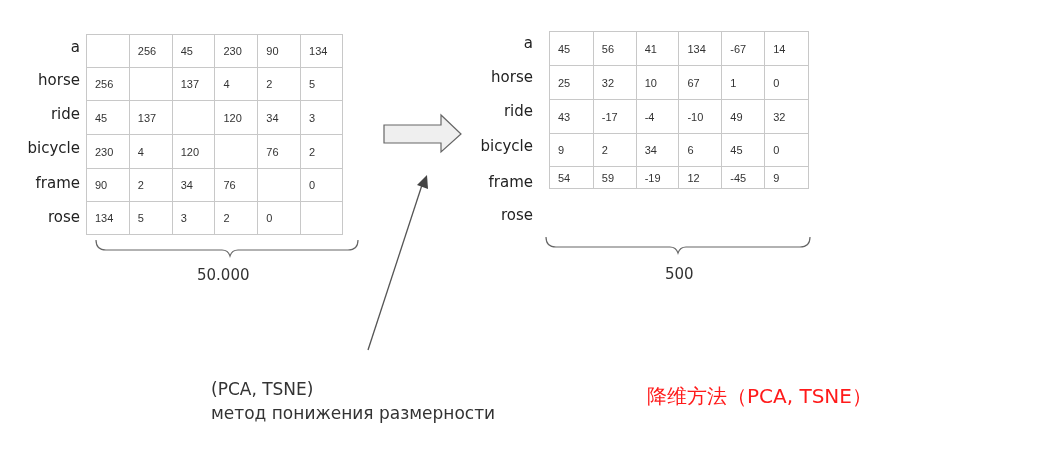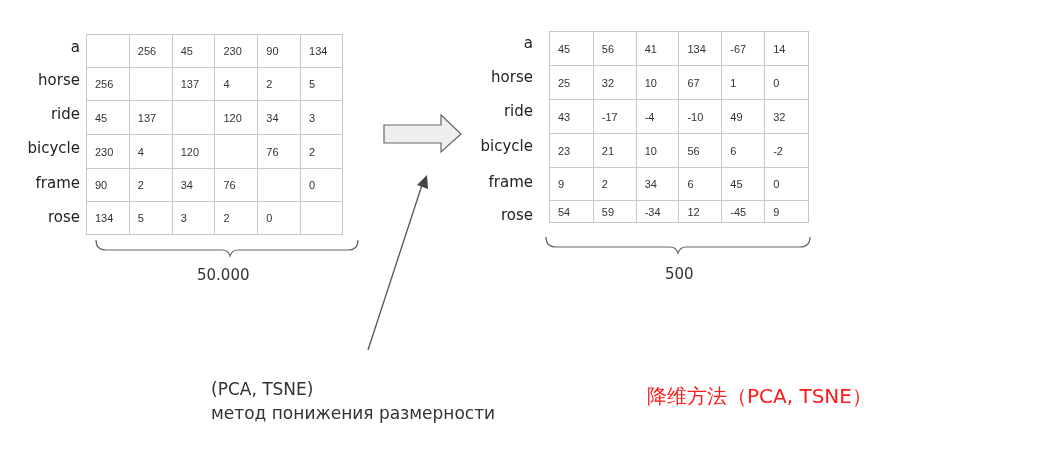--- a/index.html
+++ b/index.html
@@ -109,40 +109,32 @@
       <td>0</td>
     </tr>
     <tr style="height:34px;">
       <td>43</td>
       <td>-17</td>
       <td>-4</td>
       <td>-10</td>
       <td>49</td>
       <td>32</td>
     </tr>
-    <tr style="height:34px;">
-      <td>23</td>
-      <td>21</td>
-      <td>10</td>
-      <td>56</td>
-      <td>6</td>
-      <td>-2</td>
-    </tr>
     <tr style="height:33px;">
       <td>9</td>
       <td>2</td>
       <td>34</td>
       <td>6</td>
       <td>45</td>
       <td>0</td>
     </tr>
     <tr style="height:22px;">
       <td>54</td>
       <td>59</td>
-      <td>-34</td>
+      <td>-19</td>
       <td>12</td>
       <td>-45</td>
       <td>9</td>
     </tr>
   </tbody>
     </table>
   <div class="dim-label" style="left:665px;top:265px;">500</div>
 </div>
 
 <svg class="overlay" width="1054" height="472">

